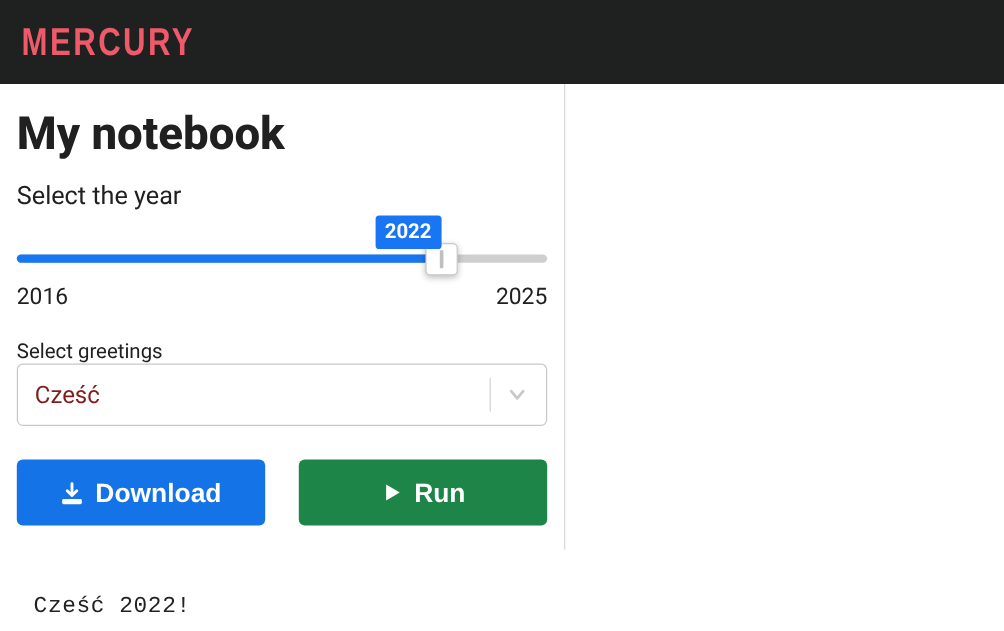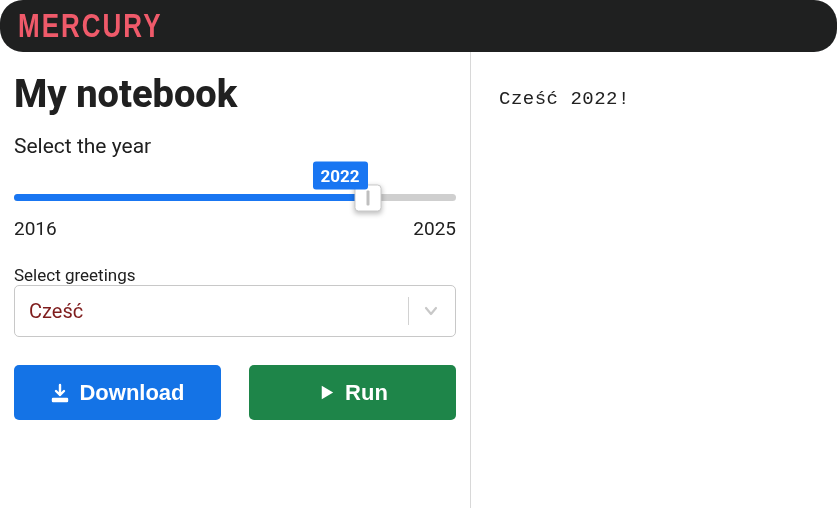--- a/index.html
+++ b/index.html
@@ -5,38 +5,38 @@
     * { box-sizing: border-box; margin: 0; padding: 0; }
     body {
       font-family: -apple-system, BlinkMacSystemFont, "Segoe UI", Roboto, "Helvetica Neue", Arial, sans-serif;
       width: 837px;
       height: 526px;
       overflow: hidden;
       background: #fff;
     }
     .header {
       background: #1f2020;
-      height: 52px;
+      height: 70px;
       display: flex;
       align-items: center;
       padding: 0 18px;
-      border-radius: 23px;
     }
     .logo {
       font-family: "Arial Black", Arial, sans-serif;
       font-size: 26px;
       font-weight: 900;
       letter-spacing: 2px;
       color: #ef5a6a;
       text-transform: uppercase;
       transform: scaleY(1.25);
     }
     .main {
       display: flex;
       height: calc(100% - 70px);
+      flex-direction: column;
     }
     .sidebar {
       width: 471px;
       padding: 20px 14px 20px 14px;
       border-right: 1px solid #d8d8d8;
     }
     .output {
       flex: 1;
       padding: 36px 28px;
       font-family: "Courier New", Courier, monospace;

